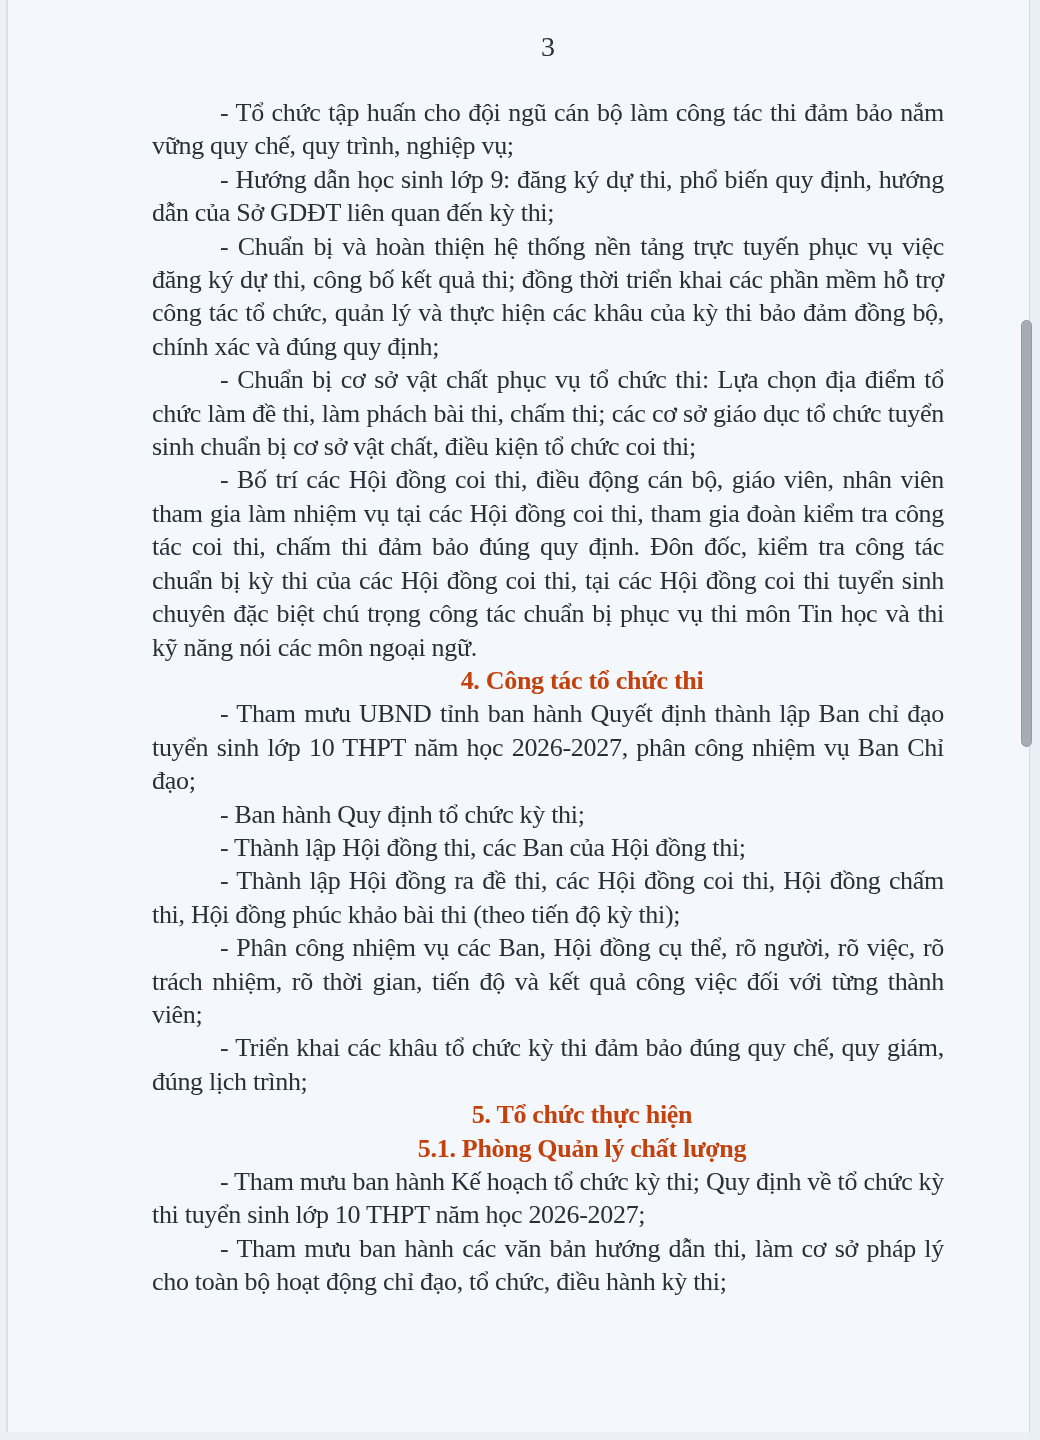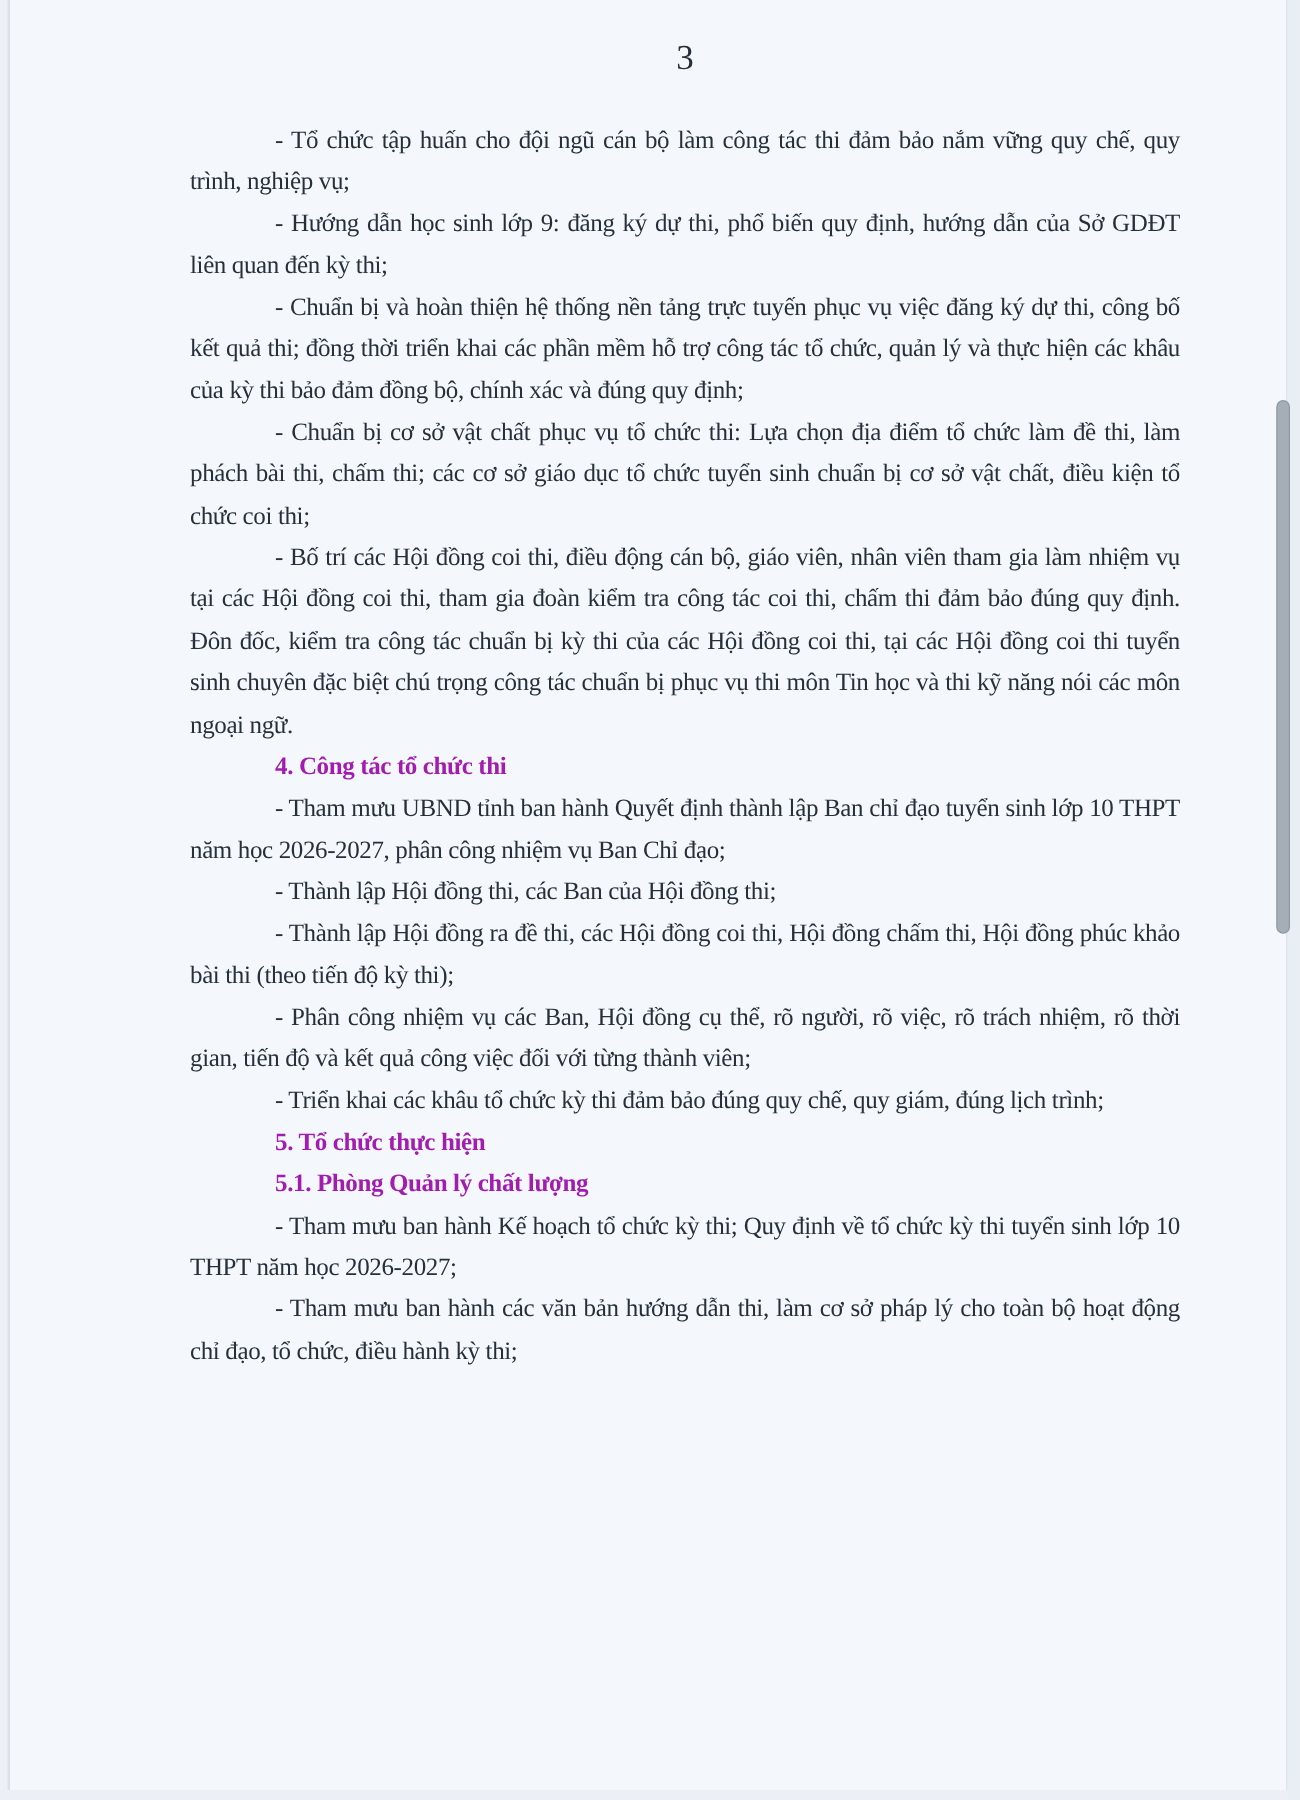--- a/index.html
+++ b/index.html
@@ -41,31 +41,31 @@
     font-size: 28px;
     line-height: 34px;
     color: #273039;
   }
   .blocks {
     margin-top: 32px;
   }
   .blocks p {
     margin: 0;
     padding: 0;
-    font-size: 20px;
+    font-size: 26px;
     line-height: 33.4px;
     color: #273039;
     text-align: justify;
     text-indent: 68px;
     letter-spacing: -0.3px;
   }
   .blocks p.heading {
     font-weight: bold;
-    color: #a21caf;
-    text-align: left;
+    color: #c2410c;
+    text-align: center;
   }
   
   .scroll-track {
     position: absolute;
     right: 0;
     top: 0;
     width: 10px;
     height: 1440px;
     background: #e9edf4;
   }
@@ -101,20 +101,21 @@
       <div class="page-number">3</div>
 
       <div class="blocks">
         <p>- Tổ chức tập huấn cho đội ngũ cán bộ làm công tác thi đảm bảo nắm vững quy chế, quy trình, nghiệp vụ;</p>
         <p>- Hướng dẫn học sinh lớp 9: đăng ký dự thi, phổ biến quy định, hướng dẫn của Sở GDĐT liên quan đến kỳ thi;</p>
         <p>- Chuẩn bị và hoàn thiện hệ thống nền tảng trực tuyến phục vụ việc đăng ký dự thi, công bố kết quả thi; đồng thời triển khai các phần mềm hỗ trợ công tác tổ chức, quản lý và thực hiện các khâu của kỳ thi bảo đảm đồng bộ, chính xác và đúng quy định;</p>
         <p>- Chuẩn bị cơ sở vật chất phục vụ tổ chức thi: Lựa chọn địa điểm tổ chức làm đề thi, làm phách bài thi, chấm thi; các cơ sở giáo dục tổ chức tuyển sinh chuẩn bị cơ sở vật chất, điều kiện tổ chức coi thi;</p>
         <p>- Bố trí các Hội đồng coi thi, điều động cán bộ, giáo viên, nhân viên tham gia làm nhiệm vụ tại các Hội đồng coi thi, tham gia đoàn kiểm tra công tác coi thi, chấm thi đảm bảo đúng quy định. Đôn đốc, kiểm tra công tác chuẩn bị kỳ thi của các Hội đồng coi thi, tại các Hội đồng coi thi tuyển sinh chuyên đặc biệt chú trọng công tác chuẩn bị phục vụ thi môn Tin học và thi kỹ năng nói các môn ngoại ngữ.</p>
         <p class="heading">4. Công tác tổ chức thi</p>
         <p>- Tham mưu UBND tỉnh ban hành Quyết định thành lập Ban chỉ đạo tuyển sinh lớp 10 THPT năm học 2026-2027, phân công nhiệm vụ Ban Chỉ đạo;</p>
+        <p>- Ban hành Quy định tổ chức kỳ thi;</p>
         <p>- Thành lập Hội đồng thi, các Ban của Hội đồng thi;</p>
         <p>- Thành lập Hội đồng ra đề thi, các Hội đồng coi thi, Hội đồng chấm thi, Hội đồng phúc khảo bài thi (theo tiến độ kỳ thi);</p>
         <p>- Phân công nhiệm vụ các Ban, Hội đồng cụ thể, rõ người, rõ việc, rõ trách nhiệm, rõ thời gian, tiến độ và kết quả công việc đối với từng thành viên;</p>
         <p>- Triển khai các khâu tổ chức kỳ thi đảm bảo đúng quy chế, quy giám, đúng lịch trình;</p>
         <p class="heading">5. Tổ chức thực hiện</p>
         <p class="heading">5.1. Phòng Quản lý chất lượng</p>
         <p>- Tham mưu ban hành Kế hoạch tổ chức kỳ thi; Quy định về tổ chức kỳ thi tuyển sinh lớp 10 THPT năm học 2026-2027;</p>
         <p>- Tham mưu ban hành các văn bản hướng dẫn thi, làm cơ sở pháp lý cho toàn bộ hoạt động chỉ đạo, tổ chức, điều hành kỳ thi;</p>
       </div>
 

